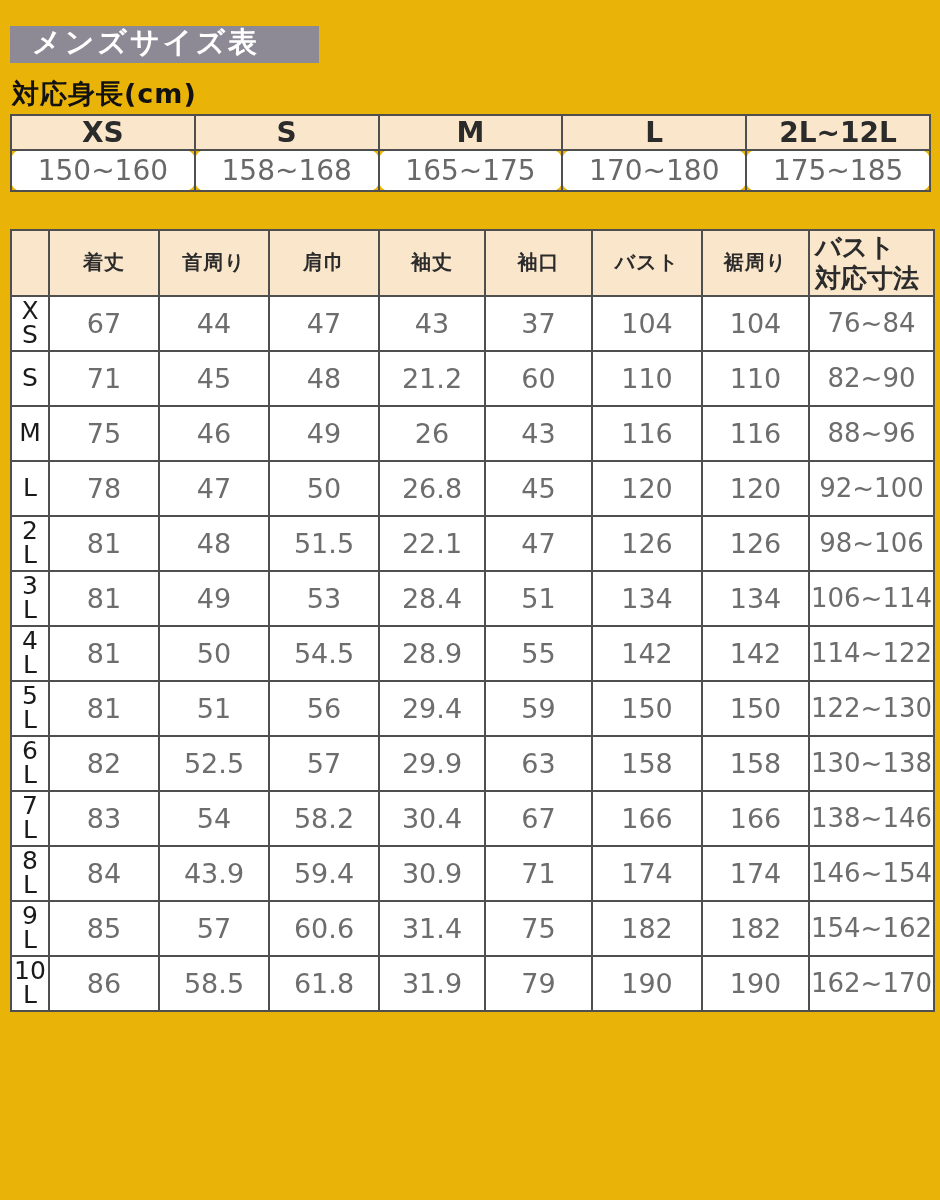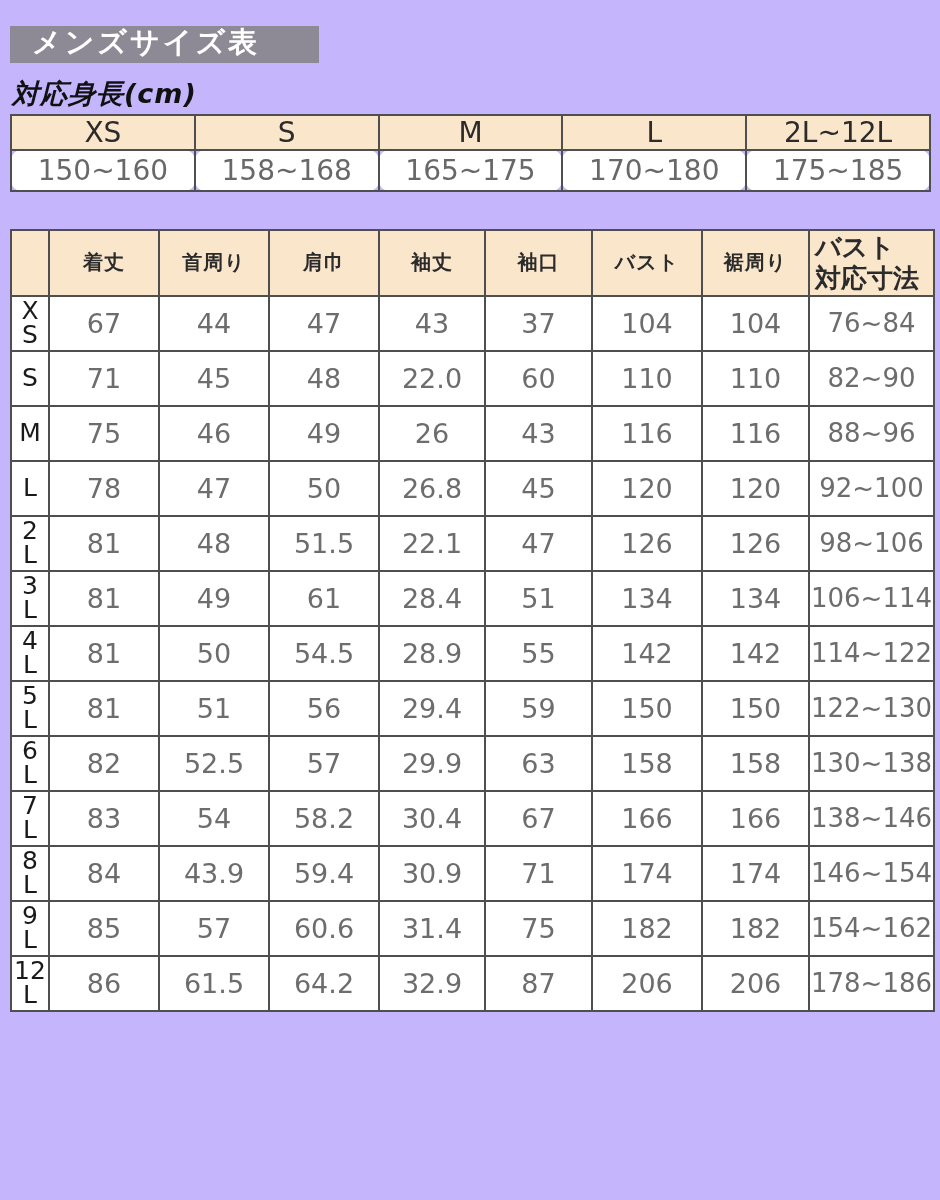--- a/index.html
+++ b/index.html
@@ -7,21 +7,21 @@
     padding: 0;
     background: #ffffff;
     width: 940px;
     font-family: "DejaVu Sans", "Liberation Sans", sans-serif;
   }
   .page {
     width: 940px;
     height: 1200px;
     box-sizing: border-box;
     padding: 26px 9px 0 10px;
-    background: #c4b5fd;
+    background: #eab308;
     overflow: hidden;
   }
   .title-band {
     display: inline-block;
     box-sizing: border-box;
     min-width: 309px;
     background: #8d8995;
     color: #ffffff;
     font-size: 29px;
     font-weight: bold;
@@ -29,41 +29,40 @@
     padding: 1px 22px 4px 22px;
     line-height: 1.1;
   }
   .subtitle {
     margin: 17px 0 7px 2px;
     font-size: 27px;
     font-weight: bold;
     color: #111111;
     letter-spacing: 1px;
     line-height: 1.0;
-    font-style: italic;
   }
   table {
     border-collapse: collapse;
     table-layout: fixed;
   }
   th, td {
     border: 2px solid #4f4f4f;
     text-align: center;
     vertical-align: middle;
     padding: 0;
   }
   
   .height-table {
     width: 921px;
     font-size: 28px;
   }
   .height-table th {
     background: #f9e6cb;
     color: #2b2b2b;
-    font-weight: 400;
+    font-weight: 700;
     height: 33px;
   }
   .height-table td {
     background: #ffffff;
     color: #686868;
     font-weight: normal;
     height: 39px;
     border-radius: 10px;
   }
   
@@ -176,21 +175,21 @@
           <td>37</td>
           <td>104</td>
           <td>104</td>
           <td class="bust-range">76~84</td>
         </tr>
         <tr>
           <th class="row-label">S</th>
           <td>71</td>
           <td>45</td>
           <td>48</td>
-          <td>22.0</td>
+          <td>21.2</td>
           <td>60</td>
           <td>110</td>
           <td>110</td>
           <td class="bust-range">82~90</td>
         </tr>
         <tr>
           <th class="row-label">M</th>
           <td>75</td>
           <td>46</td>
           <td>49</td>
@@ -219,21 +218,21 @@
           <td>22.1</td>
           <td>47</td>
           <td>126</td>
           <td>126</td>
           <td class="bust-range">98~106</td>
         </tr>
         <tr>
           <th class="row-label">3<br>L</th>
           <td>81</td>
           <td>49</td>
-          <td>61</td>
+          <td>53</td>
           <td>28.4</td>
           <td>51</td>
           <td>134</td>
           <td>134</td>
           <td class="bust-range">106~114</td>
         </tr>
         <tr>
           <th class="row-label">4<br>L</th>
           <td>81</td>
           <td>50</td>
@@ -293,26 +292,26 @@
           <td>85</td>
           <td>57</td>
           <td>60.6</td>
           <td>31.4</td>
           <td>75</td>
           <td>182</td>
           <td>182</td>
           <td class="bust-range">154~162</td>
         </tr>
         <tr>
-          <th class="row-label">12<br>L</th>
+          <th class="row-label">10<br>L</th>
           <td>86</td>
-          <td>61.5</td>
-          <td>64.2</td>
-          <td>32.9</td>
-          <td>87</td>
-          <td>206</td>
-          <td>206</td>
-          <td class="bust-range">178~186</td>
+          <td>58.5</td>
+          <td>61.8</td>
+          <td>31.9</td>
+          <td>79</td>
+          <td>190</td>
+          <td>190</td>
+          <td class="bust-range">162~170</td>
         </tr>
       </tbody>
   </table>
 
 </div>
 
 </body></html>

